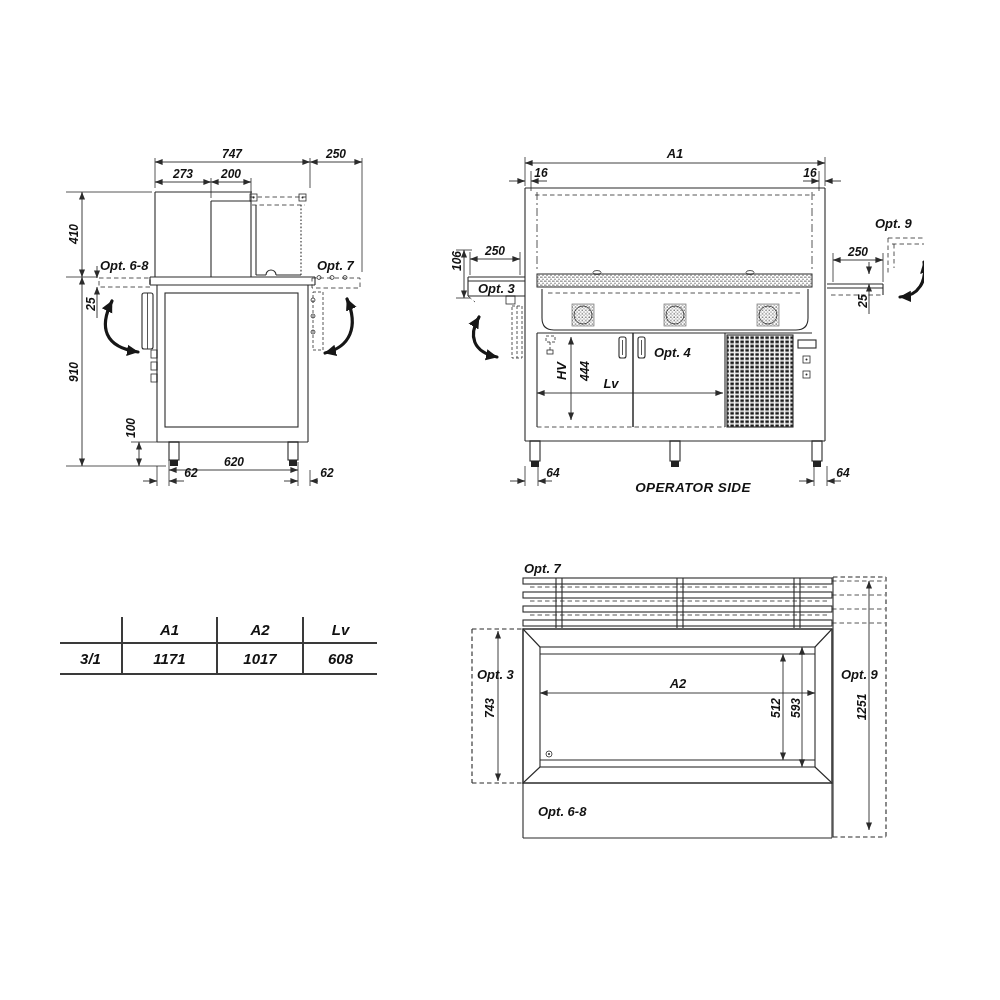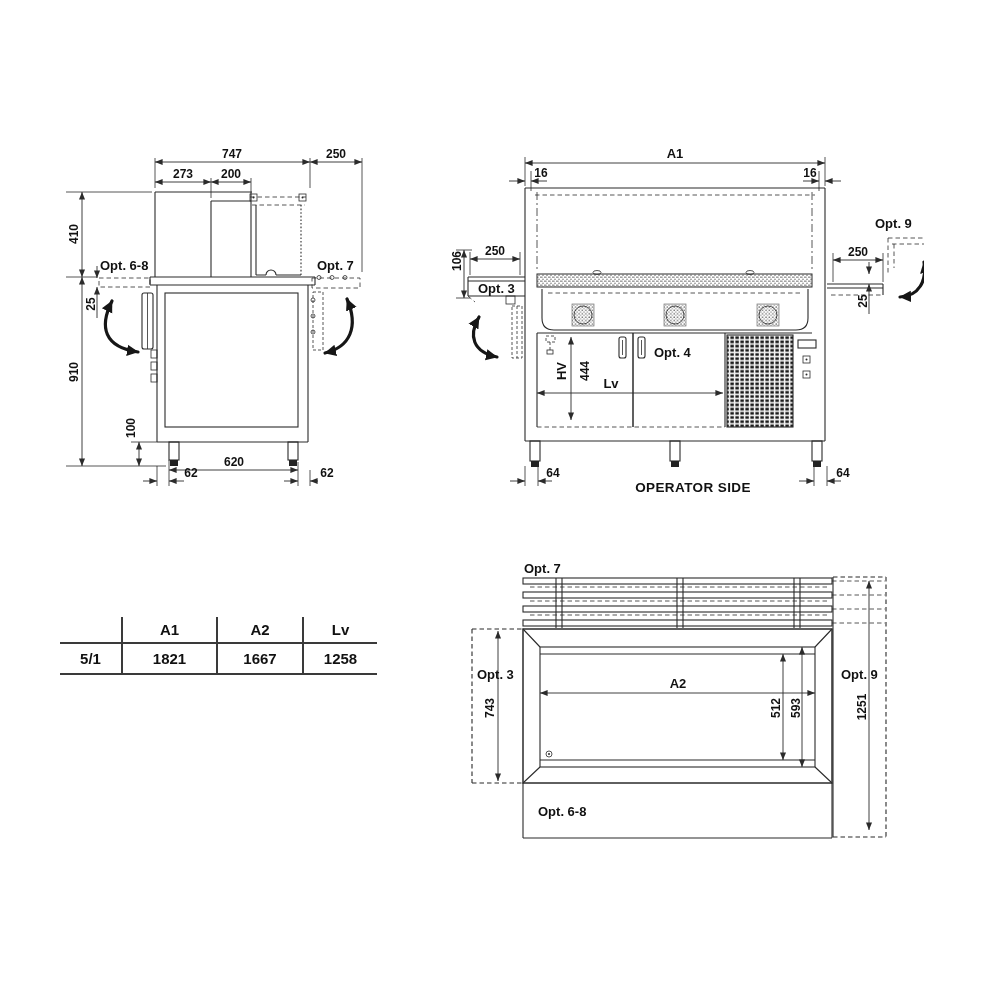--- a/index.html
+++ b/index.html
@@ -1,17 +1,17 @@
 <!DOCTYPE html>
 <html><head>
 <meta charset="utf-8">
 <style>
   html,body{margin:0;padding:0;background:#fff;}
   #stage{position:relative;width:924px;height:1000px;background:#fff;overflow:hidden;
-         font-family:"Liberation Sans",sans-serif;}
+         font-family:"Liberation Sans",sans-serif;font-style:italic;}
   svg{position:absolute;left:0;top:0;}
   svg text{font-family:"Liberation Sans",sans-serif;fill:#111;}
   .dim{font-size:12px;font-weight:bold;}
   .lbl{font-size:13px;font-weight:bold;}
   .opt{font-size:13px;font-weight:bold;}
   .cap{font-size:13.5px;font-weight:bold;letter-spacing:.4px;}
   .s{stroke:#2b2b2b;stroke-width:1.1;fill:none;}
   .s2{stroke:#2b2b2b;stroke-width:1.5;fill:none;}
   .thin{stroke:#2b2b2b;stroke-width:0.8;fill:none;}
   .dash{stroke-dasharray:4.5 3;}
@@ -334,21 +334,21 @@
         <col style="width:74px">
       </colgroup>
   <tbody>
         <tr>
     <th></th>
     <th>A1</th>
     <th>A2</th>
     <th>Lv</th>
   </tr>
   <tr>
-    <td>5/1</td>
-    <td>1821</td>
-    <td>1667</td>
-    <td>1258</td>
+    <td>3/1</td>
+    <td>1171</td>
+    <td>1017</td>
+    <td>608</td>
   </tr>
 </tbody>
     </table>
 
 </div>
 
 </body></html>

